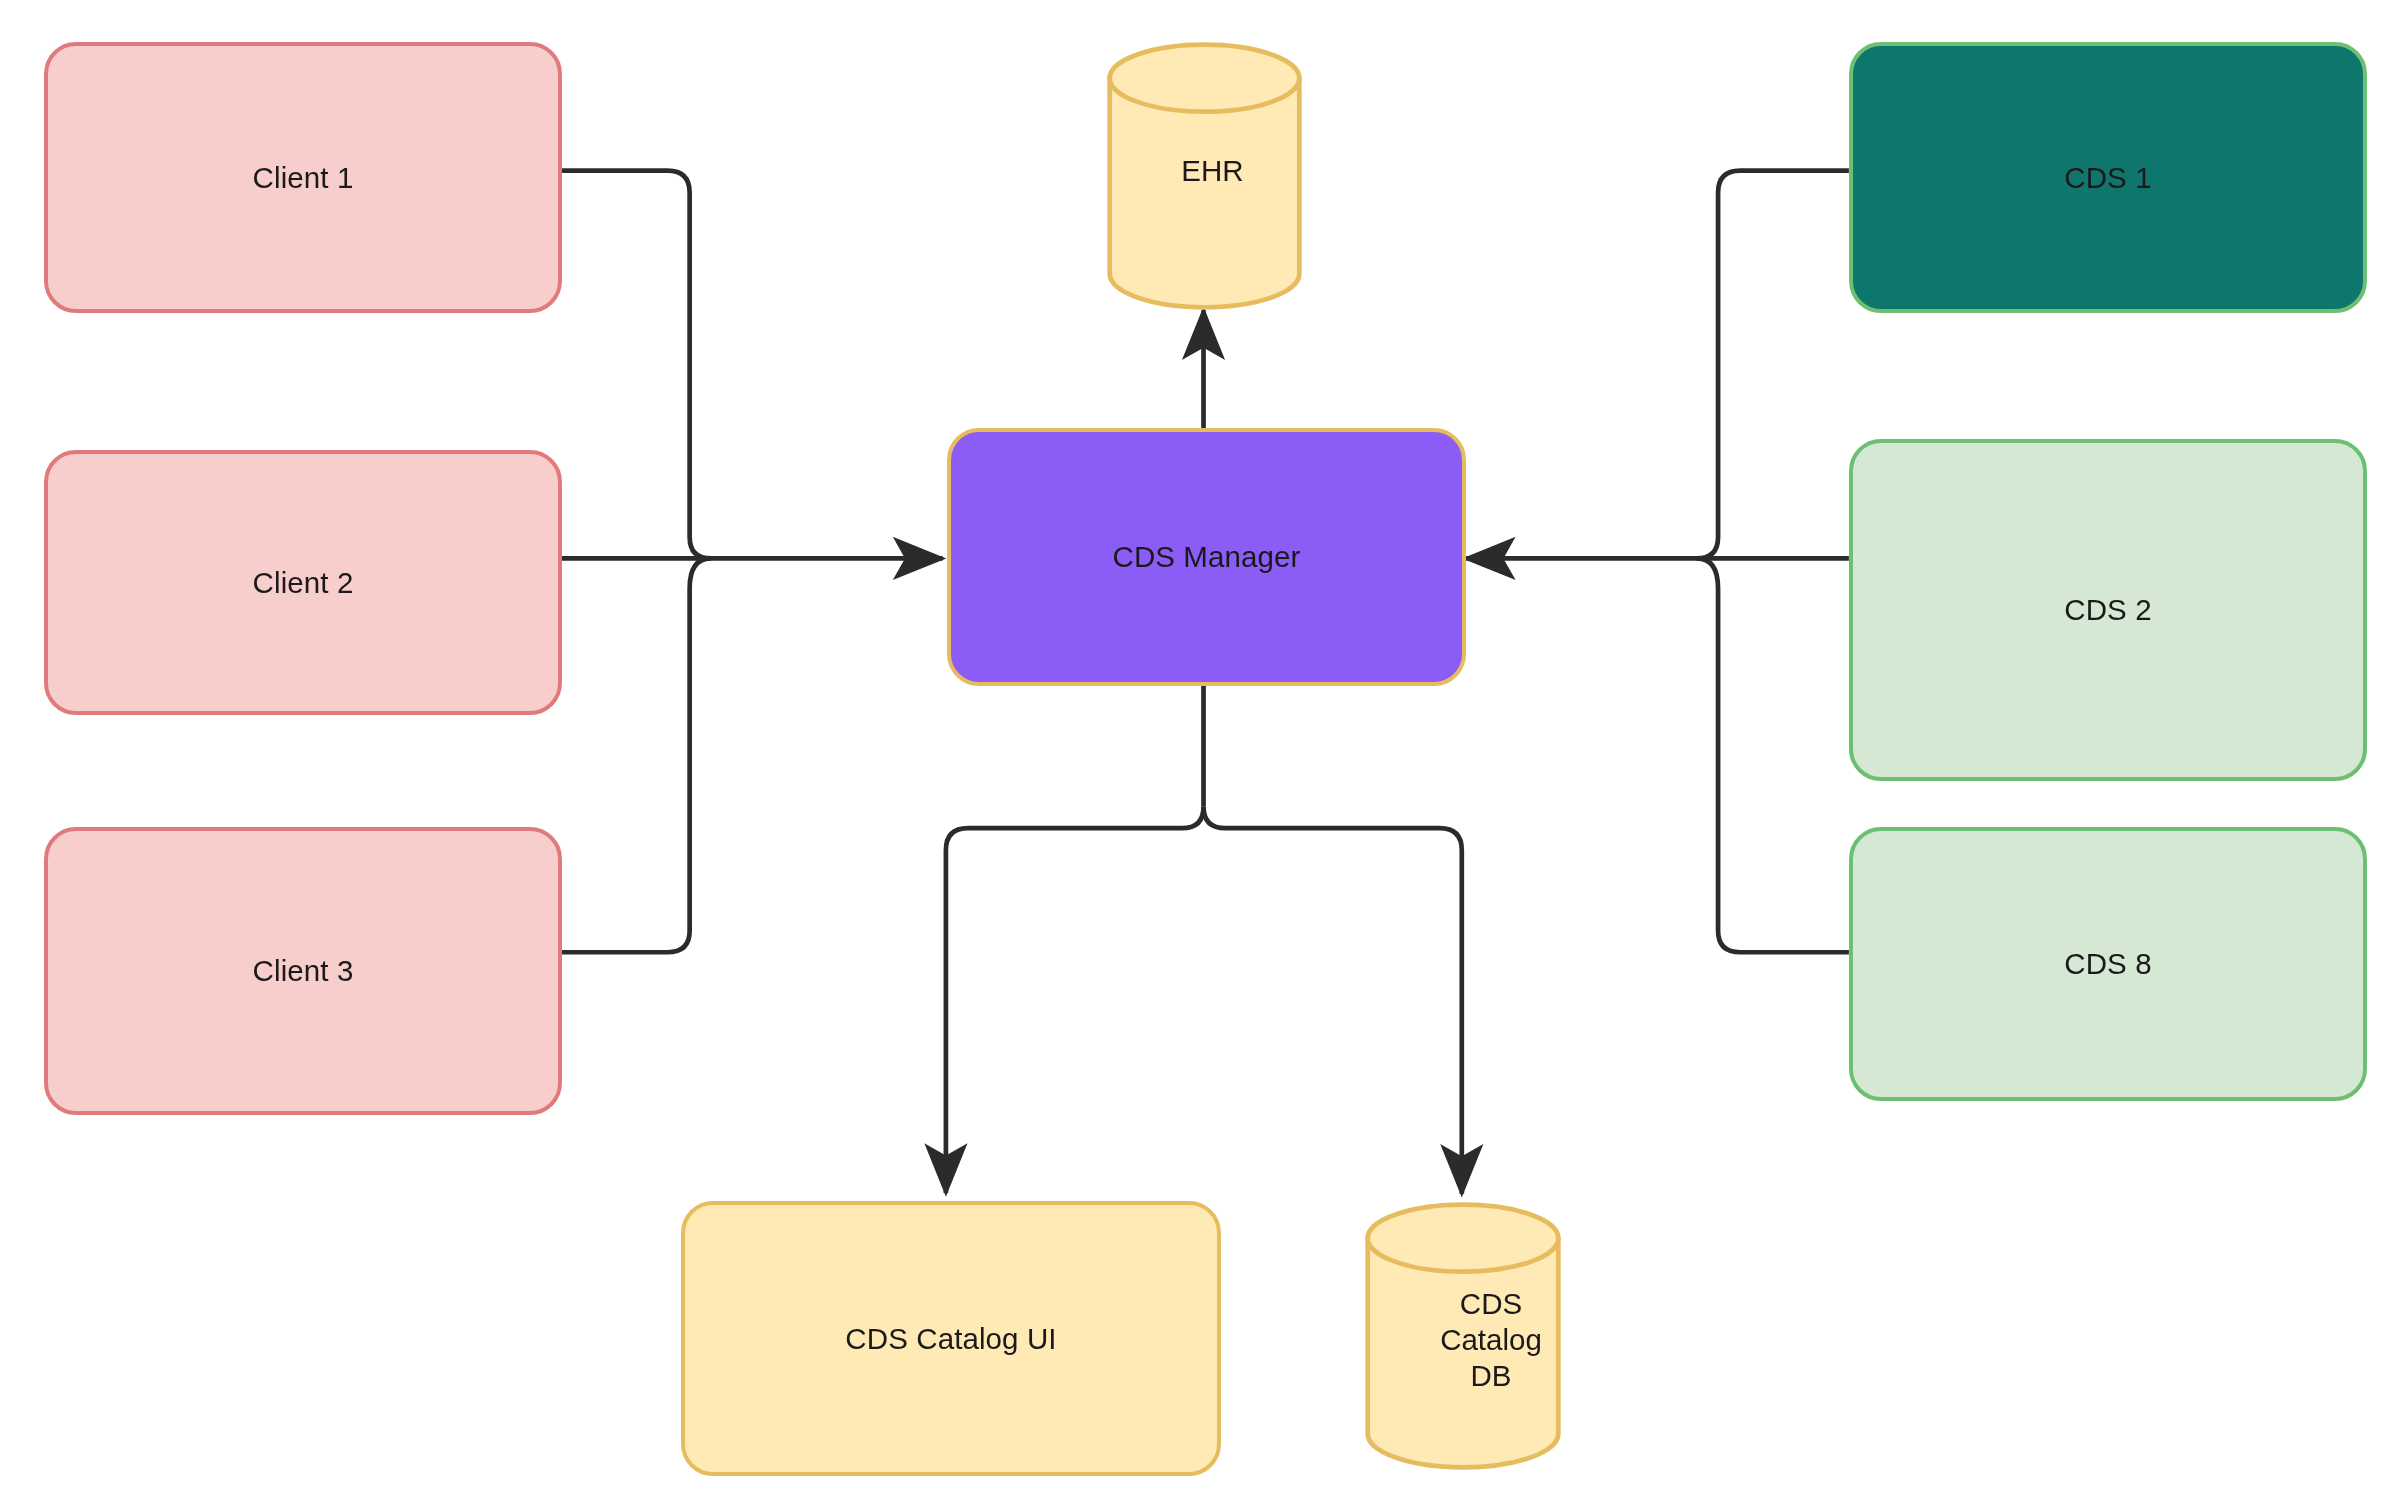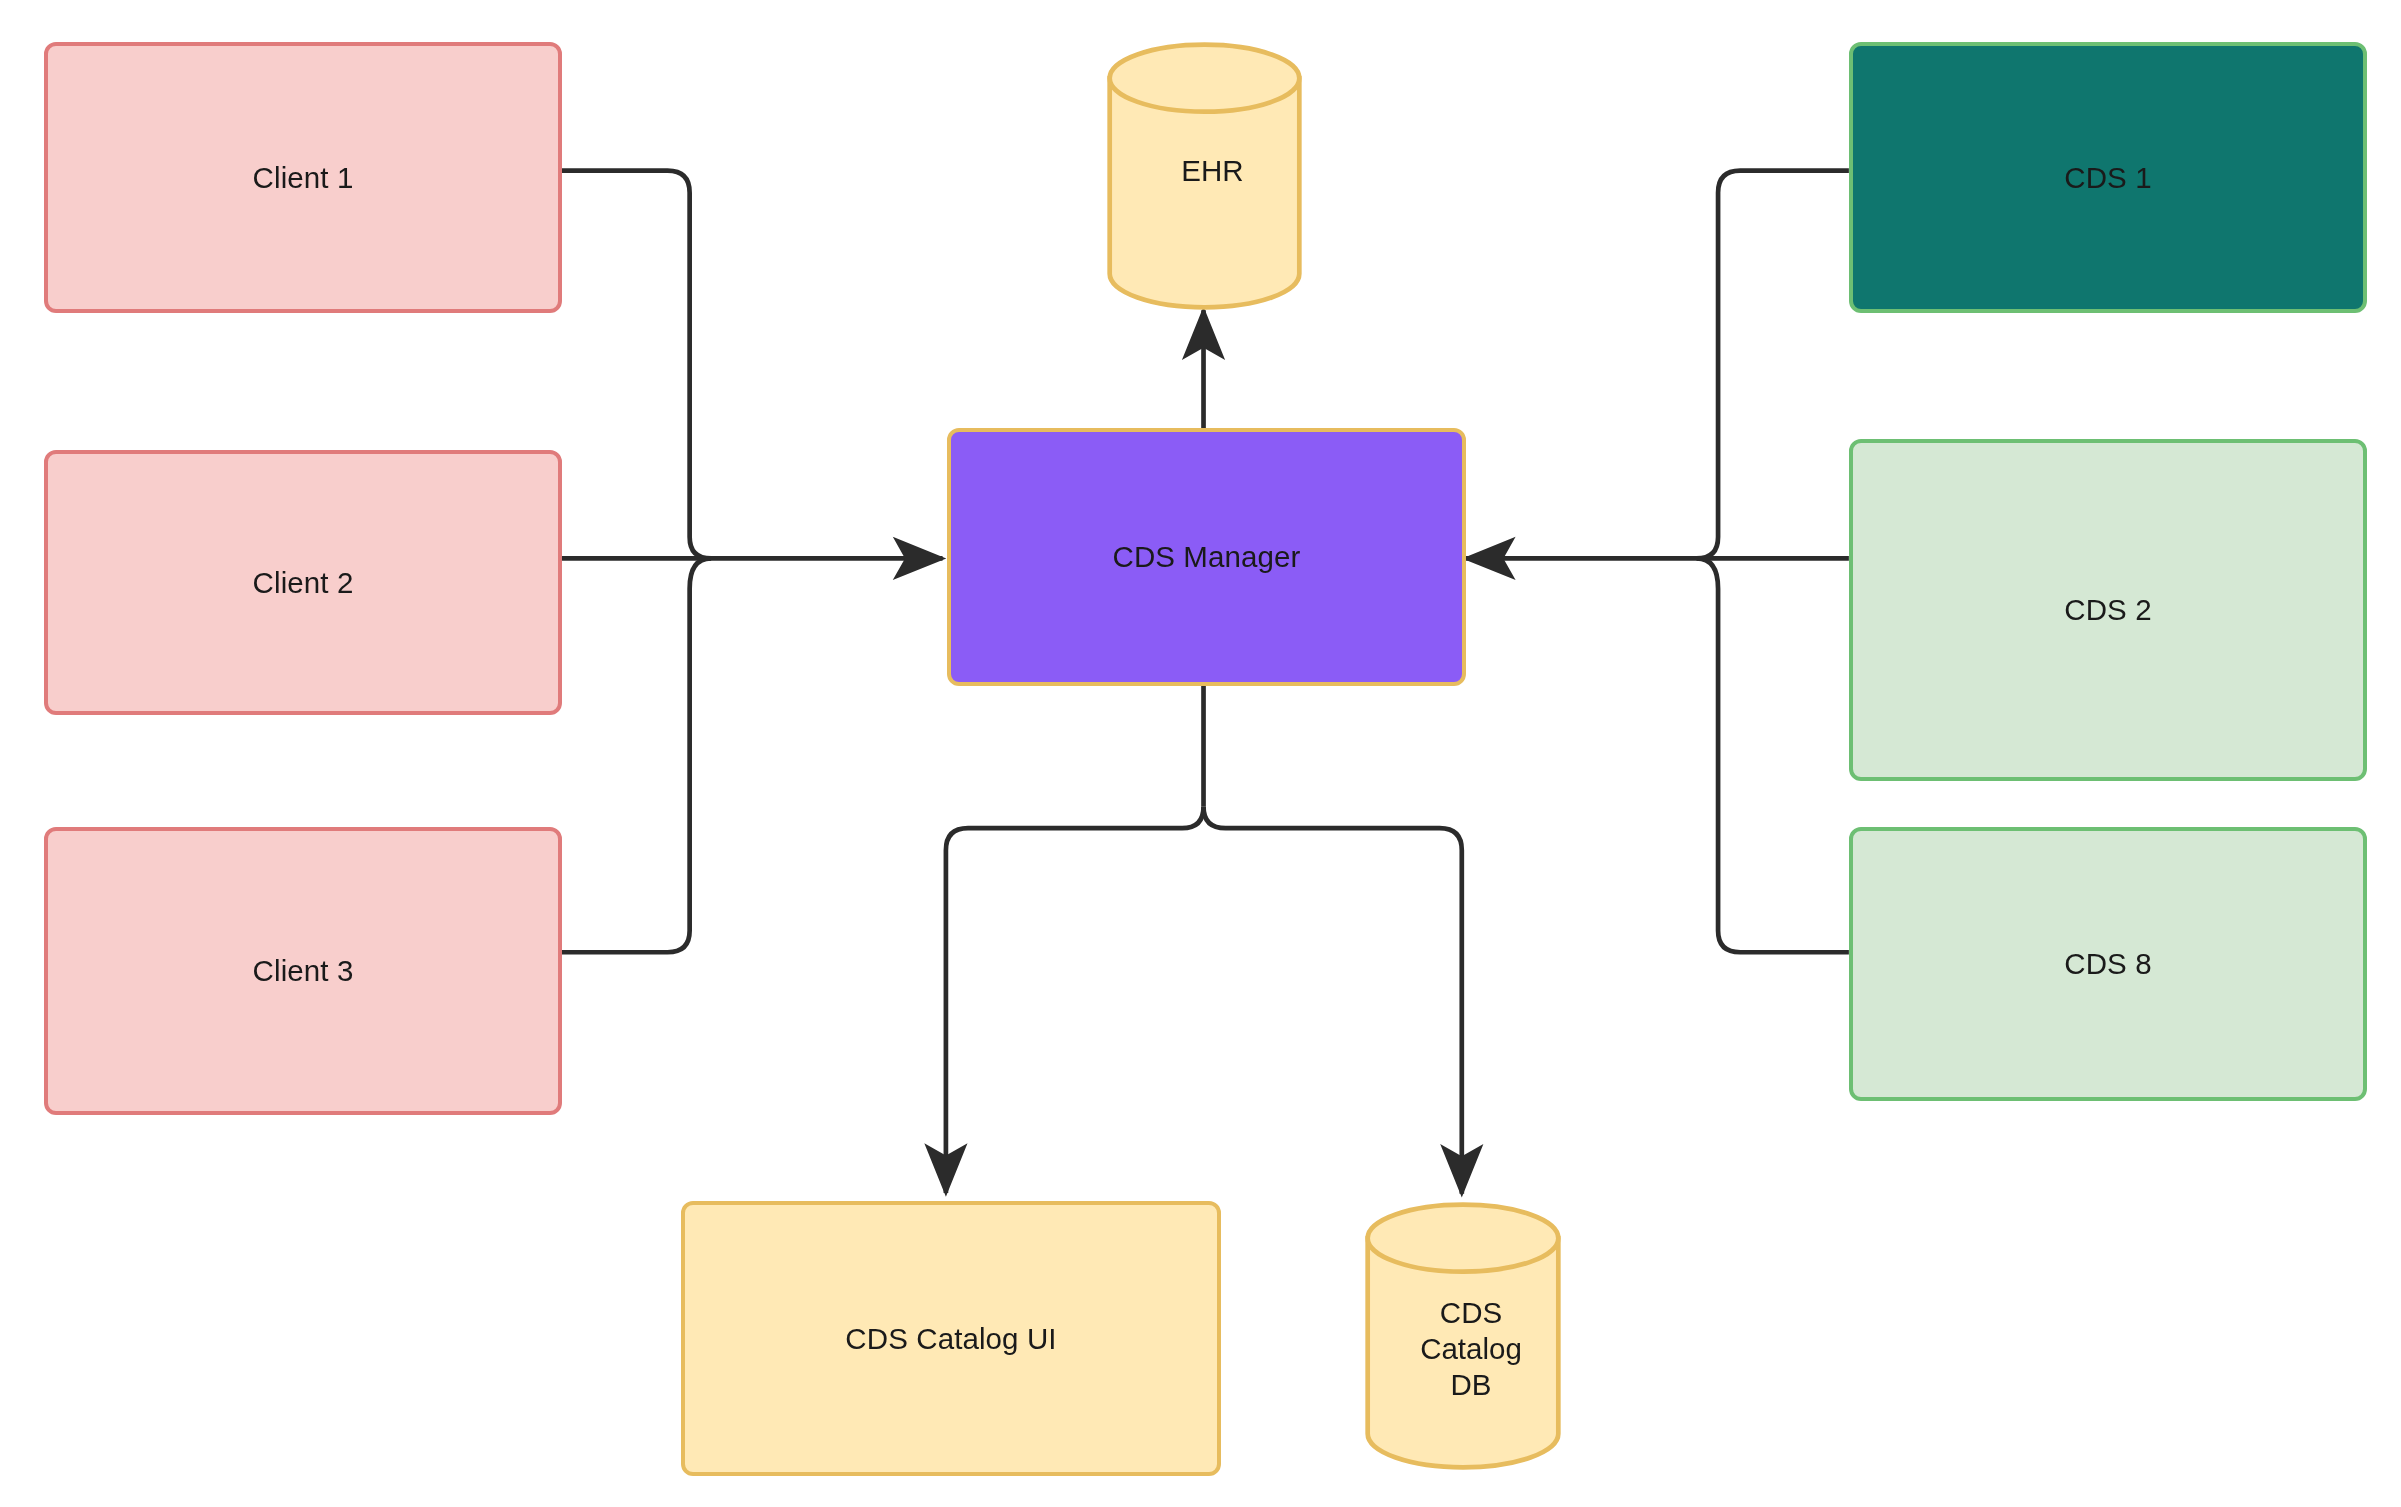--- a/index.html
+++ b/index.html
@@ -28,21 +28,21 @@
   }
   .node {
     position: absolute;
     box-sizing: border-box;
     display: flex;
     align-items: center;
     justify-content: center;
     text-align: center;
   }
   .rbox {
-    border-radius: 12px;
+    border-radius: 32px;
     border-style: solid;
     border-width: 4px;
   }
   .node .label {
     font-size: 29.5px;
     line-height: 1.22;
     color: #1a1a1a;
     letter-spacing: 0.1px;
     white-space: pre-line;
     font-family: "Liberation Sans", sans-serif;
@@ -151,19 +151,19 @@
   <div class="node rbox" style="left:681px; top:1201px; width:540px; height:275px;
               background:#ffe9b5; border-color:#e7bc5e;">
     <span class="label">CDS Catalog UI</span>
   </div>
 
   <div class="cyl" style="left:1365px; top:1202px; width:196px; height:268px;">
     <svg class="cyl-svg" viewBox="0 0 292 400" preserveAspectRatio="none" xmlns="http://www.w3.org/2000/svg">
       <path d="M4,54 L4,346 A142,50 0 0 0 288,346 L288,54 Z" fill="#ffe9b5" stroke="#e7bc5e" stroke-width="7"></path>
       <ellipse cx="146" cy="54" rx="142" ry="50" fill="#ffe9b5" stroke="#e7bc5e" stroke-width="7"></ellipse>
     </svg>
-    <div class="cyl-label" style="top:93px;">CDS
+    <div class="cyl-label" style="top:84px;margin-left:20px;">CDS
 Catalog
 DB</div>
   </div>
 
 </div>
 
 
 </body></html>

